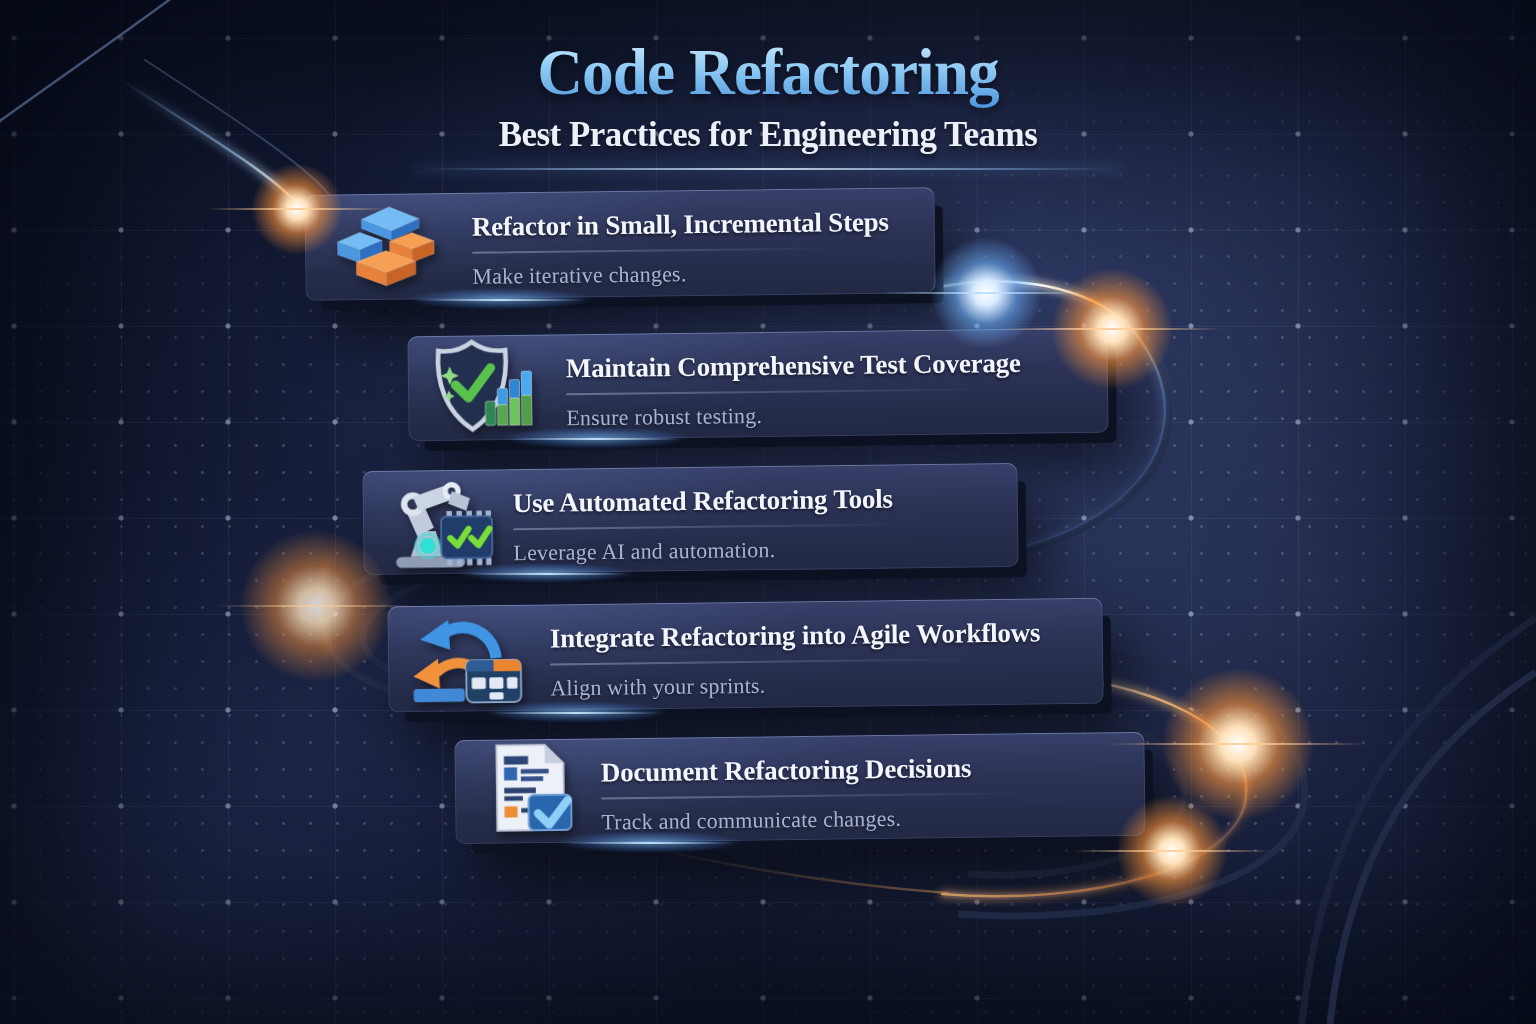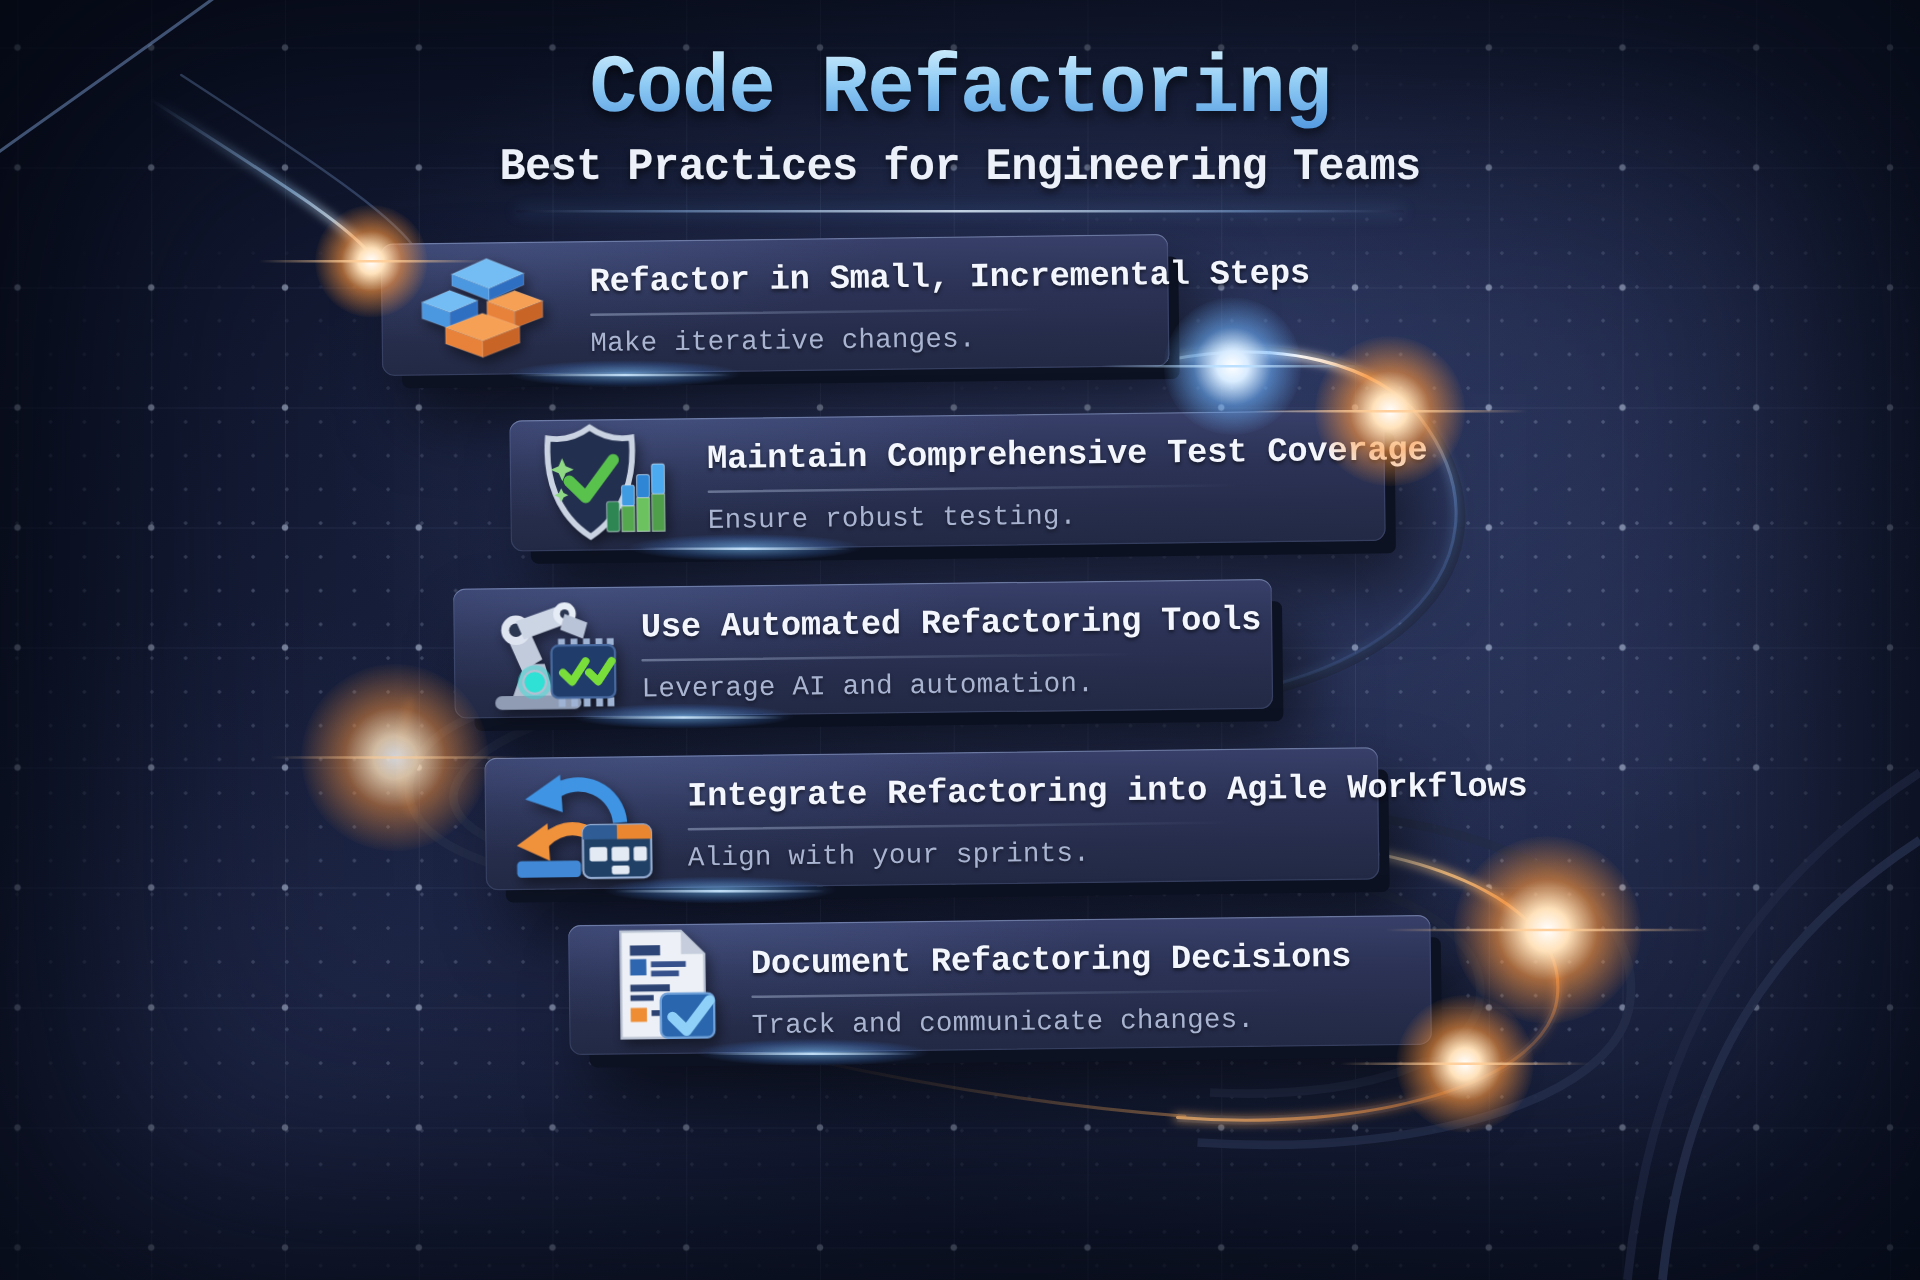--- a/index.html
+++ b/index.html
@@ -1,18 +1,18 @@
 <!DOCTYPE html>
 <html><head>
 <meta charset="utf-8">
 <style>
   html,body{margin:0;padding:0;background:#0b1020;}
   .stage{
     position:relative;width:1536px;height:1024px;overflow:hidden;
-    font-family:Liberation Mono, monospace;
+    font-family:Liberation Serif, serif;
     background:
       radial-gradient(950px 620px at 60% 32%, rgba(64,78,130,.55), rgba(64,78,130,0) 70%),
       radial-gradient(1100px 760px at 86% 58%, rgba(56,68,116,.45), rgba(56,68,116,0) 72%),
       radial-gradient(800px 600px at 12% 88%, rgba(40,50,92,.35), rgba(40,50,92,0) 70%),
       linear-gradient(135deg,#0d1328 0%,#1a2240 42%,#141b33 78%,#101730 100%);
   }
   .vignette{position:absolute;inset:0;box-shadow:inset 0 0 220px 70px rgba(4,7,16,.85);z-index:2;pointer-events:none;}
   
   .grid-lines{
     position:absolute;inset:0;z-index:1;

